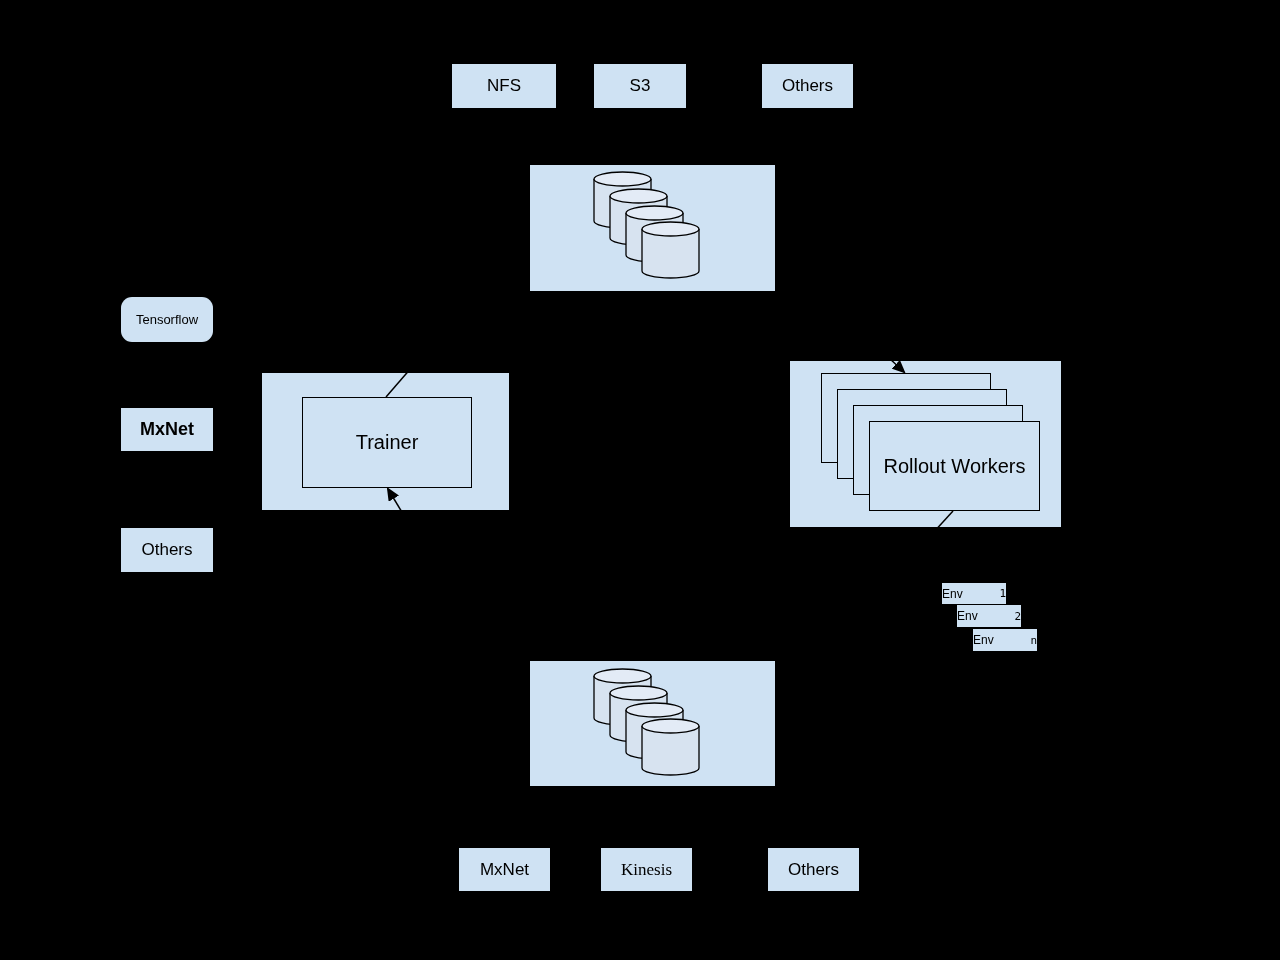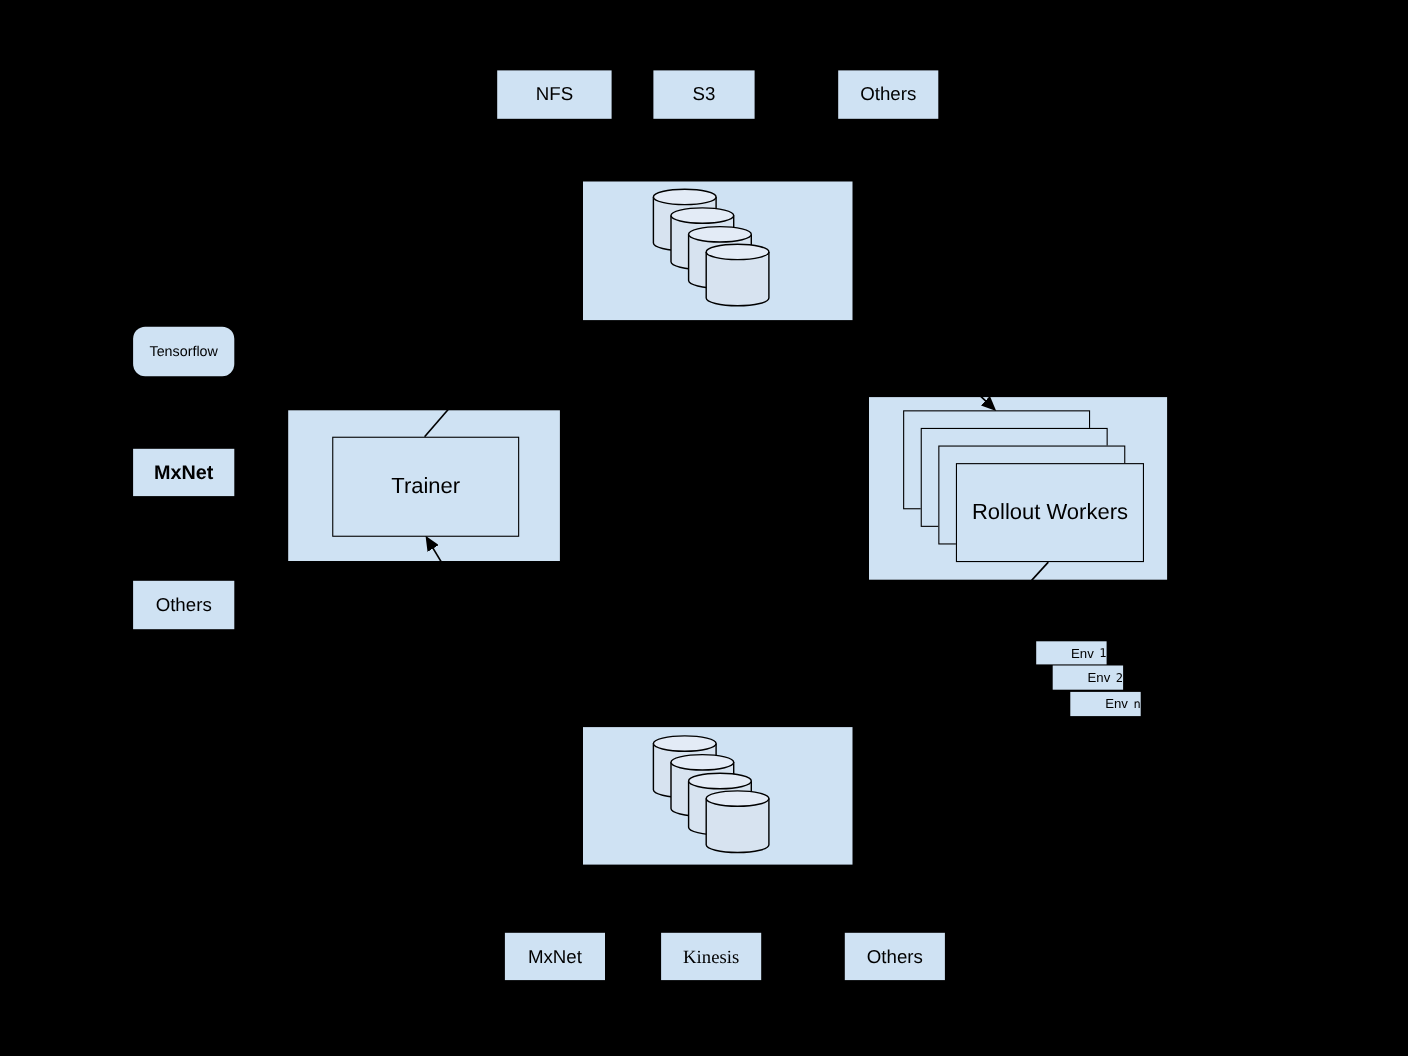--- a/index.html
+++ b/index.html
@@ -43,21 +43,21 @@
     position: absolute;
     background: #cfe2f3;
     border: 1px solid #000000;
     box-sizing: border-box;
   }
   .env-box {
     position: absolute;
     background: #cfe2f3;
     display: flex;
     align-items: center;
-    justify-content: flex-end;
+    justify-content: space-between;
     font-size: 12px;
   }
   .env-box .env-num {
     font-family: "DejaVu Sans Mono", "Liberation Mono", monospace;
     font-size: 11px;
     margin-left: 5px;
   }
   .cyl-svg { display: block; }
   .overlay {
     position: absolute;

